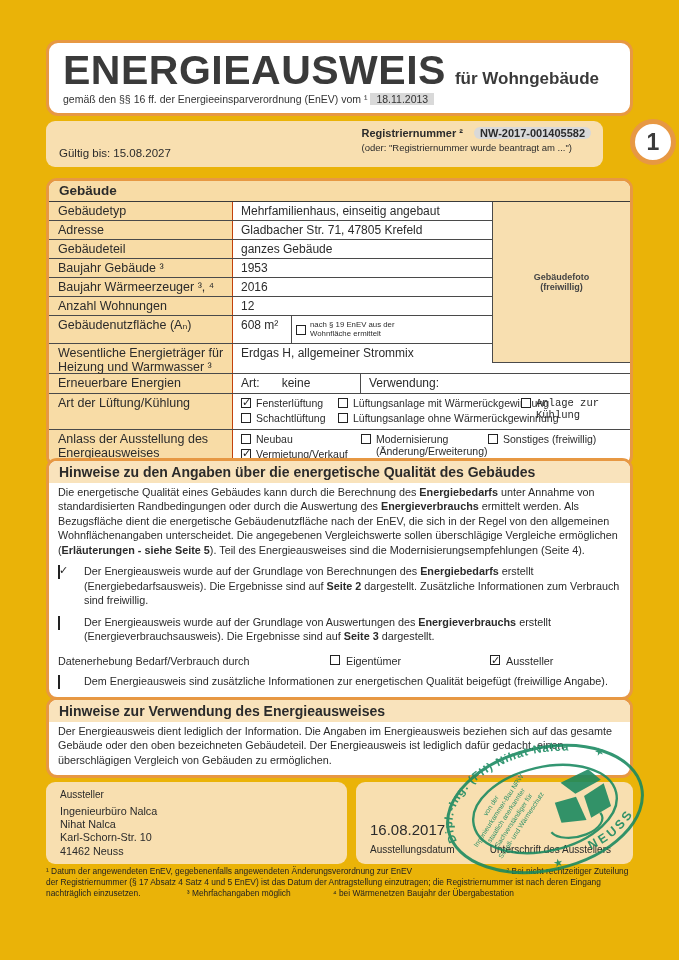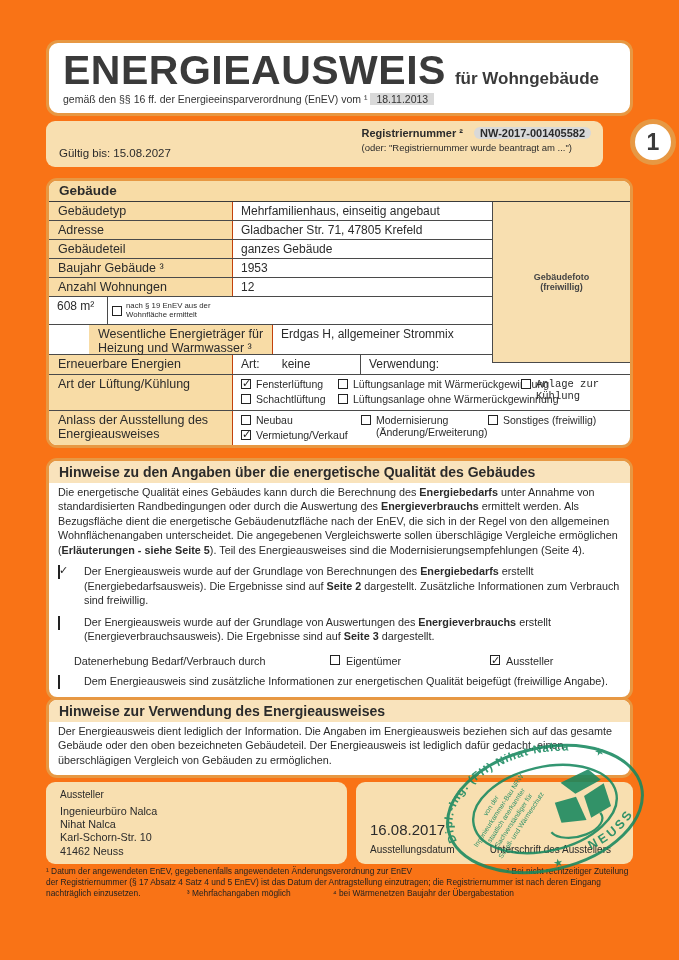--- a/index.html
+++ b/index.html
@@ -1,18 +1,18 @@
 <!DOCTYPE html>
 <html><head>
 <meta charset="utf-8">
 <style>
   * { margin:0; padding:0; box-sizing:border-box; }
   html,body { background:#ffffff; }
   body { font-family:"Liberation Sans","DejaVu Sans",sans-serif; color:#2b2b2b; }
-  .page { position:relative; width:679px; height:960px; background:#f97316; overflow:hidden; }
+  .page { position:relative; width:679px; height:960px; background:#eab308; overflow:hidden; }
 
   
   .header-box { position:absolute; left:46px; top:40px; width:587px; height:76px;
     border:3px solid #E79843; border-radius:12px; background:#fff; padding:6px 14px 0 14px; }
   .title-row { display:flex; align-items:baseline; }
   .main-title { font-size:41px; font-weight:bold; color:#3a3a3a; letter-spacing:.5px; line-height:1.05; }
   .title-suffix { font-size:17px; font-weight:bold; color:#3a3a3a; margin-left:9px; }
   .law-line { font-size:10.5px; margin-top:1px; color:#333; }
   .chip { background:#d9d9d9; padding:0 6px; display:inline-block; }
 
@@ -40,21 +40,21 @@
   .trow:last-child { border-bottom:none; }
   .tlabel { width:184px; background:#F8DCA6; border-right:1px solid #c2410c;
     padding:2px 4px 2px 9px; font-size:12.5px; line-height:1.15; }
   .tvalue { flex:1; padding:2px 8px; font-size:12px; }
   .r-std { height:19px; }
   .r-std .tlabel, .r-std .tvalue { padding-top:2px; }
   .r-nutz { height:28px; }
   .v-608 { flex:none; width:58px; }
   .cbcell { flex:none; width:148px; border-left:1px solid #4a4a4a; display:flex;
     align-items:center; gap:4px; padding:0 4px; font-size:7.8px; line-height:1.1; }
-  .r-energie { height:30px;padding-left:40px; }
+  .r-energie { height:30px; }
   .photo-box { position:absolute; top:0; right:0; width:138px; height:161px;
     background:#F8DFB0; border-left:1px solid #4a4a4a; border-bottom:1px solid #4a4a4a;
     display:flex; flex-direction:column; align-items:center; justify-content:center;
     font-size:9px; font-weight:bold; color:#444; z-index:3; }
   .r-erneuer { height:20px;justify-content:space-between; }
   .split-val { display:flex; padding:0; }
   .art-cell { width:128px; border-right:1px solid #4a4a4a; padding:2px 8px; display:flex; }
   .art-val { margin-left:22px; }
   .verw-cell { flex:1; padding:2px 8px; }
   .r-lueft { height:36px; }
@@ -69,21 +69,21 @@
   
   .sec-hq { top:458px; }
   .sec-hv { top:697px; }
   .hint-head { background:#F9E3BC; font-size:14px; font-weight:bold; padding:3px 10px 3px 10px; }
   .hint-body { padding:2px 10px 8px 9px; font-size:10.8px; line-height:1.34; }
   .b { font-weight:bold; }
   .cbitem { display:flex; margin-top:7px; }
   .cbitem .cbcol { flex:none; width:26px; padding-top:1px; }
   .cbitem .cbtxt { flex:1; }
   .daten-row { position:relative; margin-top:10px; height:15px; }
-  .daten-label { position:absolute; left:16px; top:0; }
+  .daten-label { position:absolute; left:0; top:0; }
   .daten-opt1 { position:absolute; left:272px; top:0; display:flex; gap:6px; }
   .daten-opt2 { position:absolute; left:432px; top:0; display:flex; gap:6px; }
   .item3 { margin-top:5px; }
 
   
   .aussteller-box { position:absolute; left:46px; top:782px; width:301px; height:82px;
     background:#F8DFB0; border-radius:9px; padding:7px 14px; }
   .aussteller-label { font-size:10px; }
   .aussteller-lines { margin-top:5px; font-size:10.8px; line-height:1.22; }
   .date-box { position:absolute; left:356px; top:782px; width:277px; height:82px;
@@ -148,24 +148,29 @@
       </div>
       <div class="trow r-std">
         <div class="tlabel">Gebäudeteil</div>
         <div class="tvalue">ganzes Gebäude</div>
       </div>
       <div class="trow r-std">
         <div class="tlabel">Baujahr Gebäude ³</div>
         <div class="tvalue">1953</div>
       </div>
       <div class="trow r-std">
+        <div class="tlabel">Baujahr Wärmeerzeuger ³, ⁴</div>
+        <div class="tvalue">2016</div>
+      </div>
+      <div class="trow r-std">
         <div class="tlabel">Anzahl Wohnungen</div>
         <div class="tvalue">12</div>
       </div>
       <div class="trow r-nutz">
+        <div class="tlabel">Gebäudenutzfläche (Aₙ)</div>
         <div class="tvalue v-608">608 m²</div>
         <div class="cbcell">
           <span class="cb"></span>
           <span>nach § 19 EnEV aus der Wohnfläche ermittelt</span>
         </div>
       </div>
       <div class="trow r-energie">
         <div class="tlabel">Wesentliche Energieträger für Heizung und Warmwasser ³</div>
         <div class="tvalue">Erdgas H, allgemeiner Strommix</div>
       </div>

